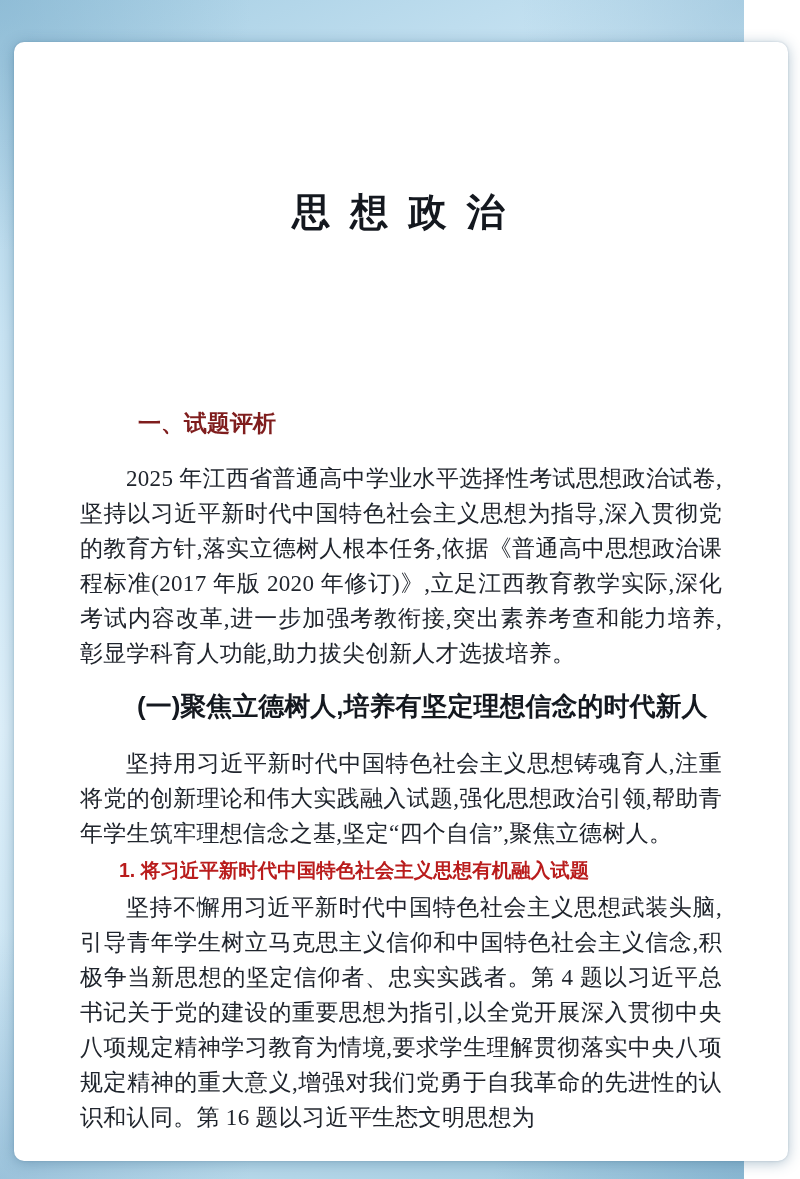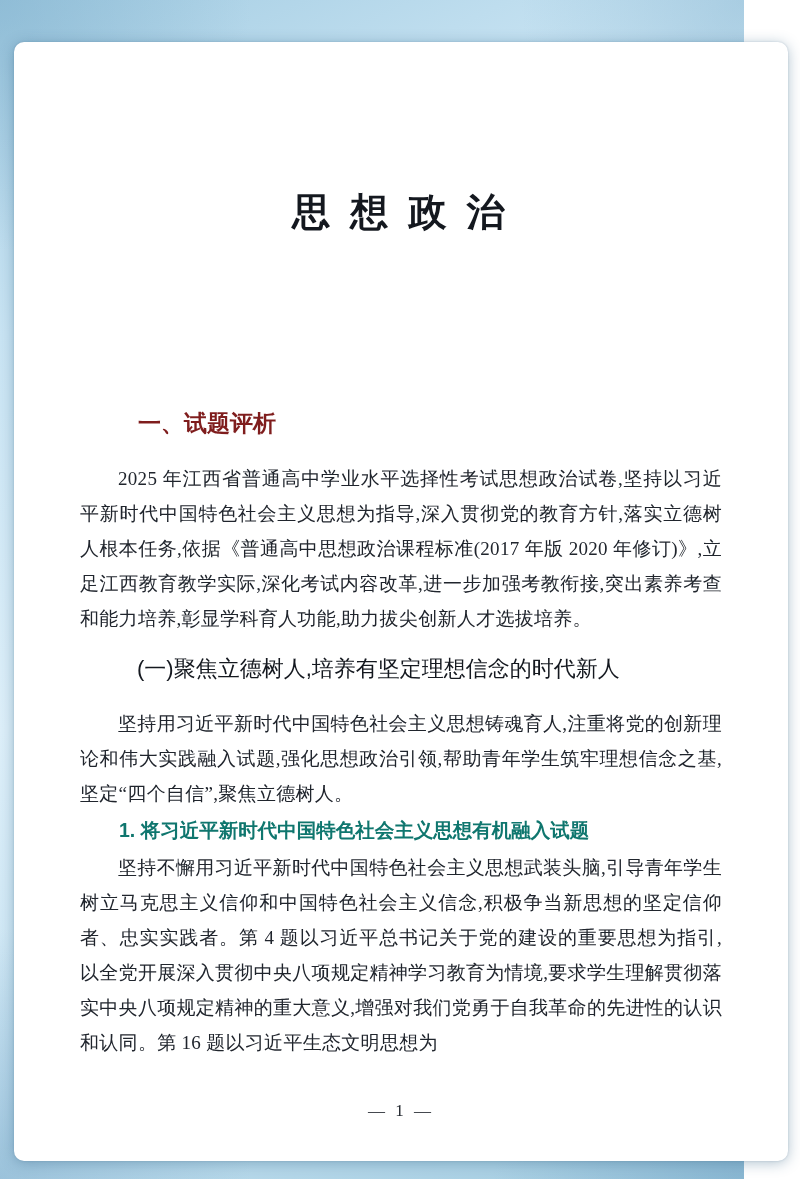--- a/index.html
+++ b/index.html
@@ -48,42 +48,42 @@
   .section-heading {
     margin: 170px 0 0 0;
     padding-left: 58px;
     font-size: 23px;
     font-weight: bold;
     color: #7f1d1d;
     font-family: "Liberation Sans", "DejaVu Sans", sans-serif;
   }
   p.body-para {
     margin: 22px 0 0 0;
-    font-size: 19px;
+    font-size: 23px;
     line-height: 35px;
     text-align: justify;
     text-indent: 2em;
     letter-spacing: 0.3px;
     color: #20252d;
   }
   .subsection-heading {
     margin: 18px 0 0 0;
     padding-left: 57px;
-    font-size: 22px;
-    font-weight: normal;
+    font-size: 26px;
+    font-weight: bold;
     color: #14181f;
     font-family: "Liberation Sans", "DejaVu Sans", sans-serif;
   }
   p.item-heading {
     margin: 2px 0 0 0;
     font-size: 19.5px;
     line-height: 35px;
     text-indent: 2em;
     font-weight: bold;
-    color: #0f766e;
+    color: #b91c1c;
     font-family: "Liberation Sans", "DejaVu Sans", sans-serif;
   }
   p.body-para.tight {
     margin-top: 2px;
   }
   .page-number {
     position: absolute;
     left: 0;
     right: 0;
     bottom: 40px;

